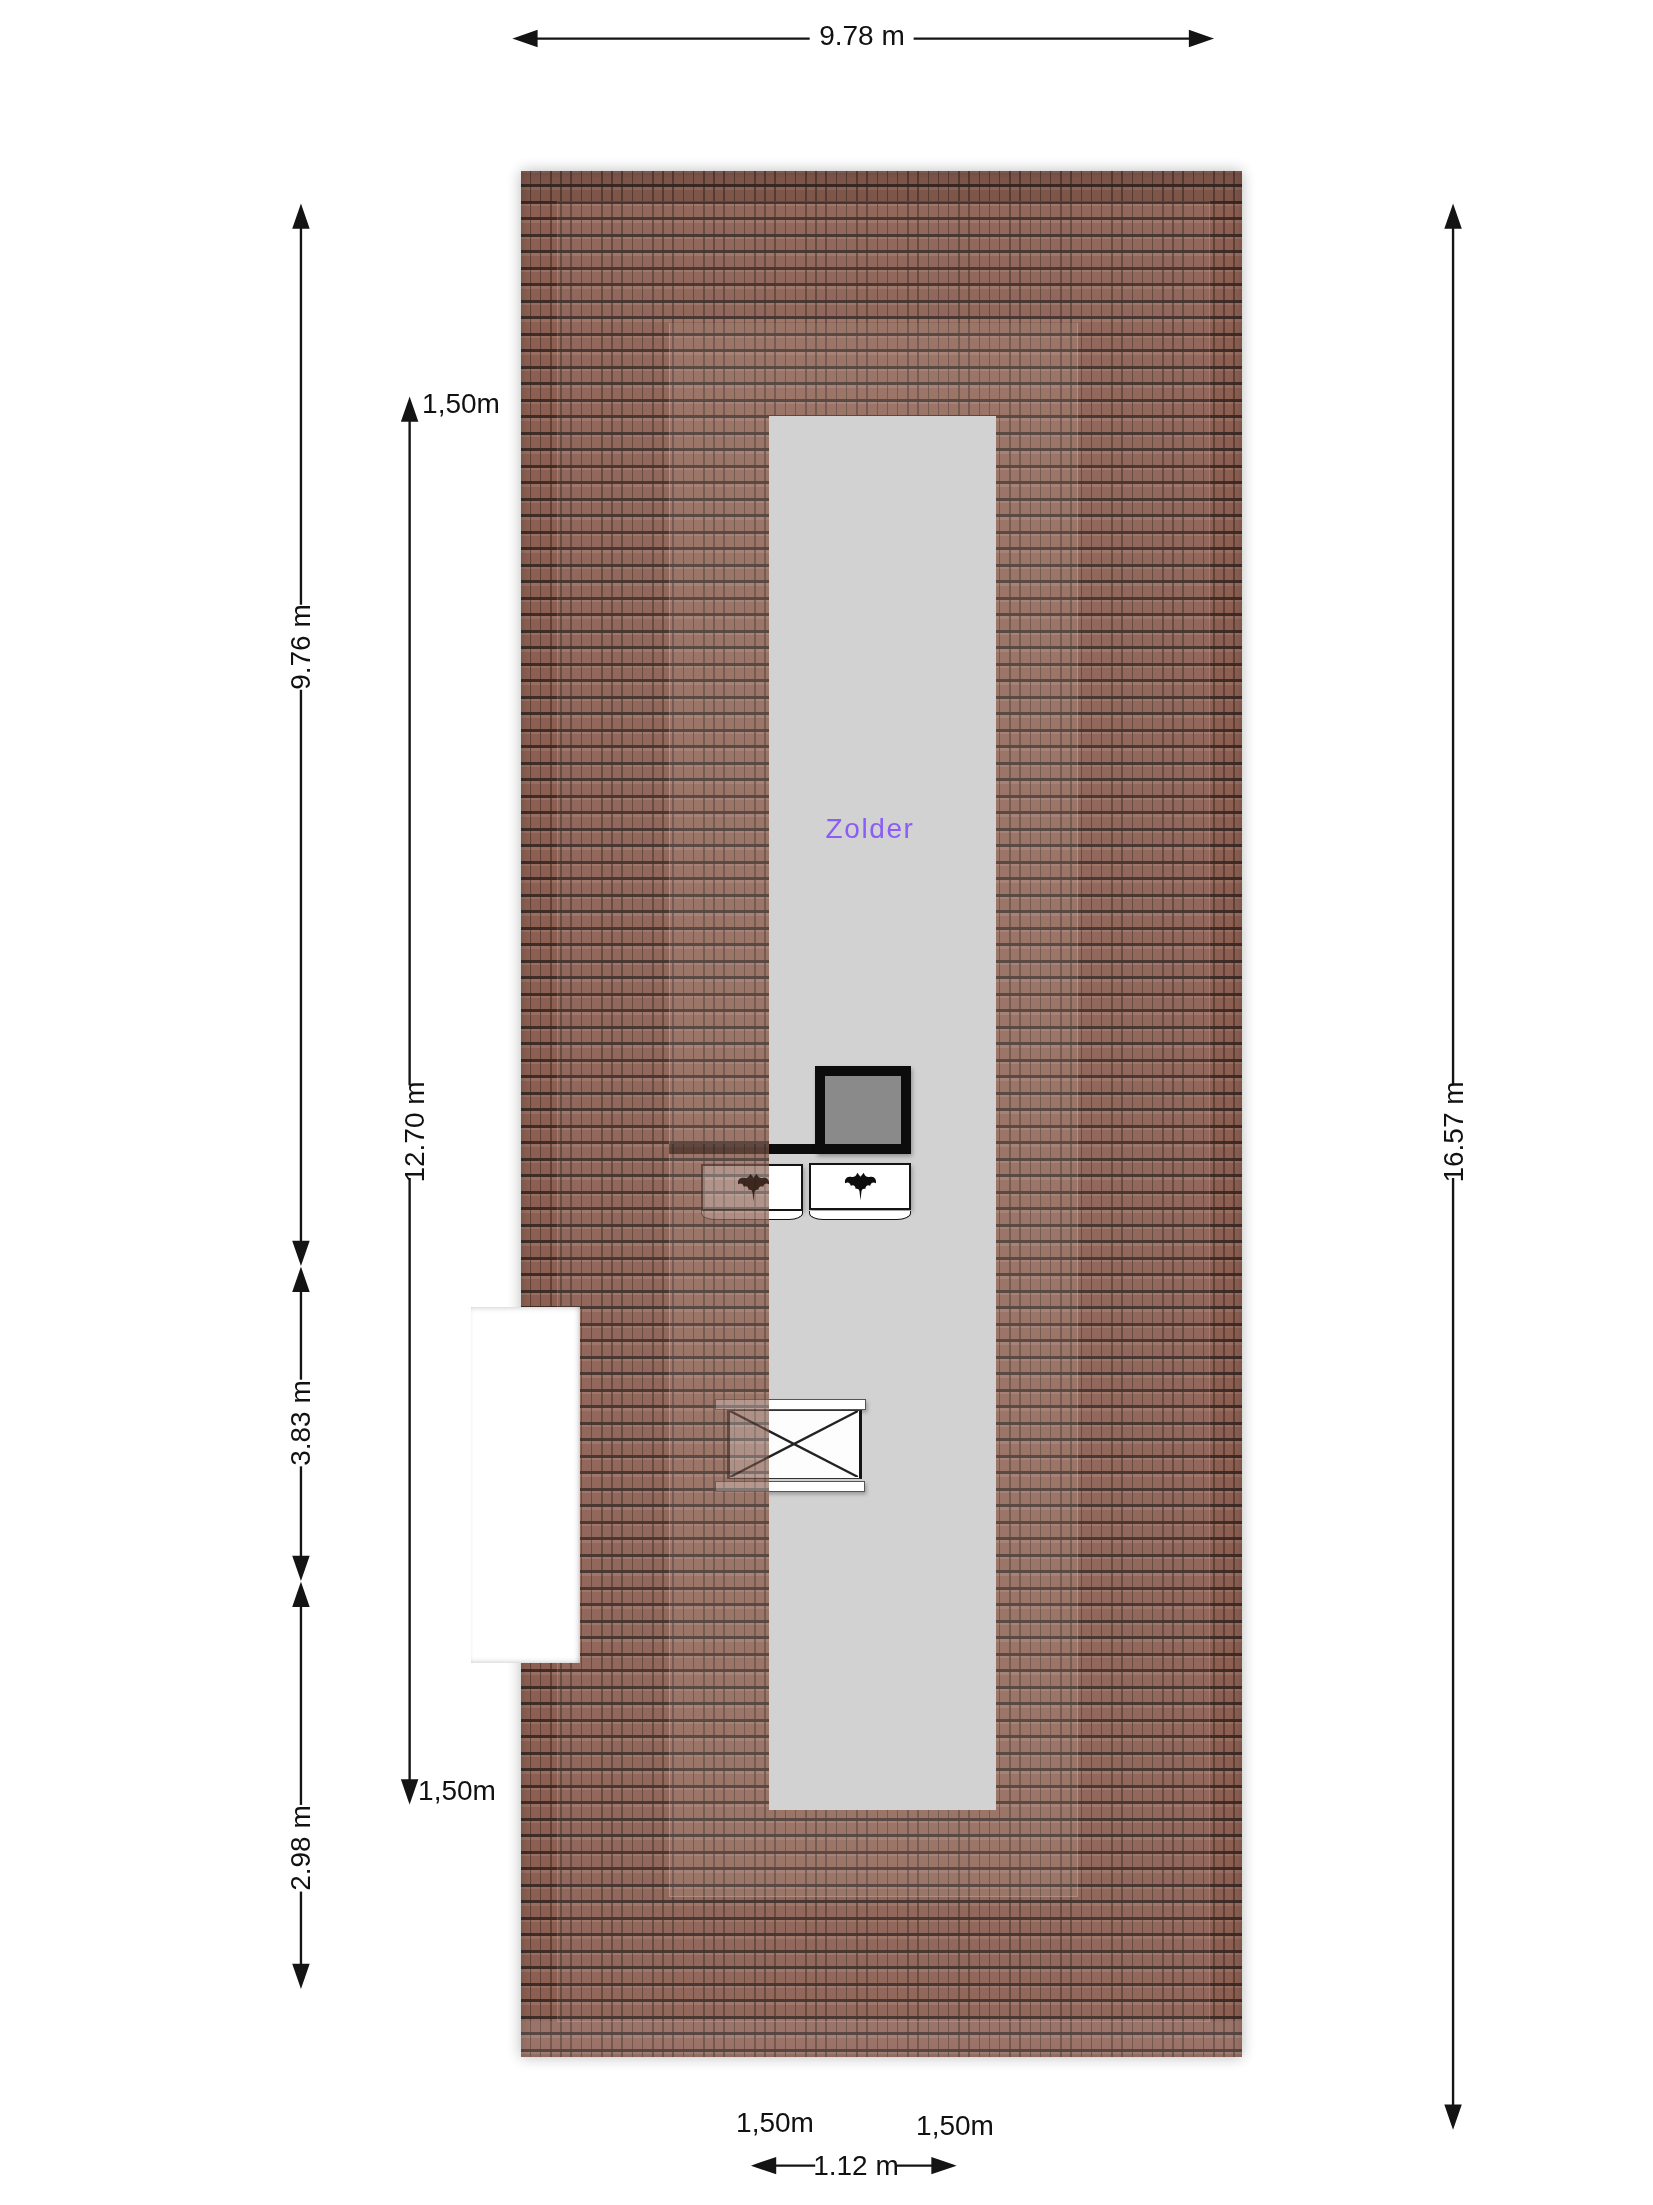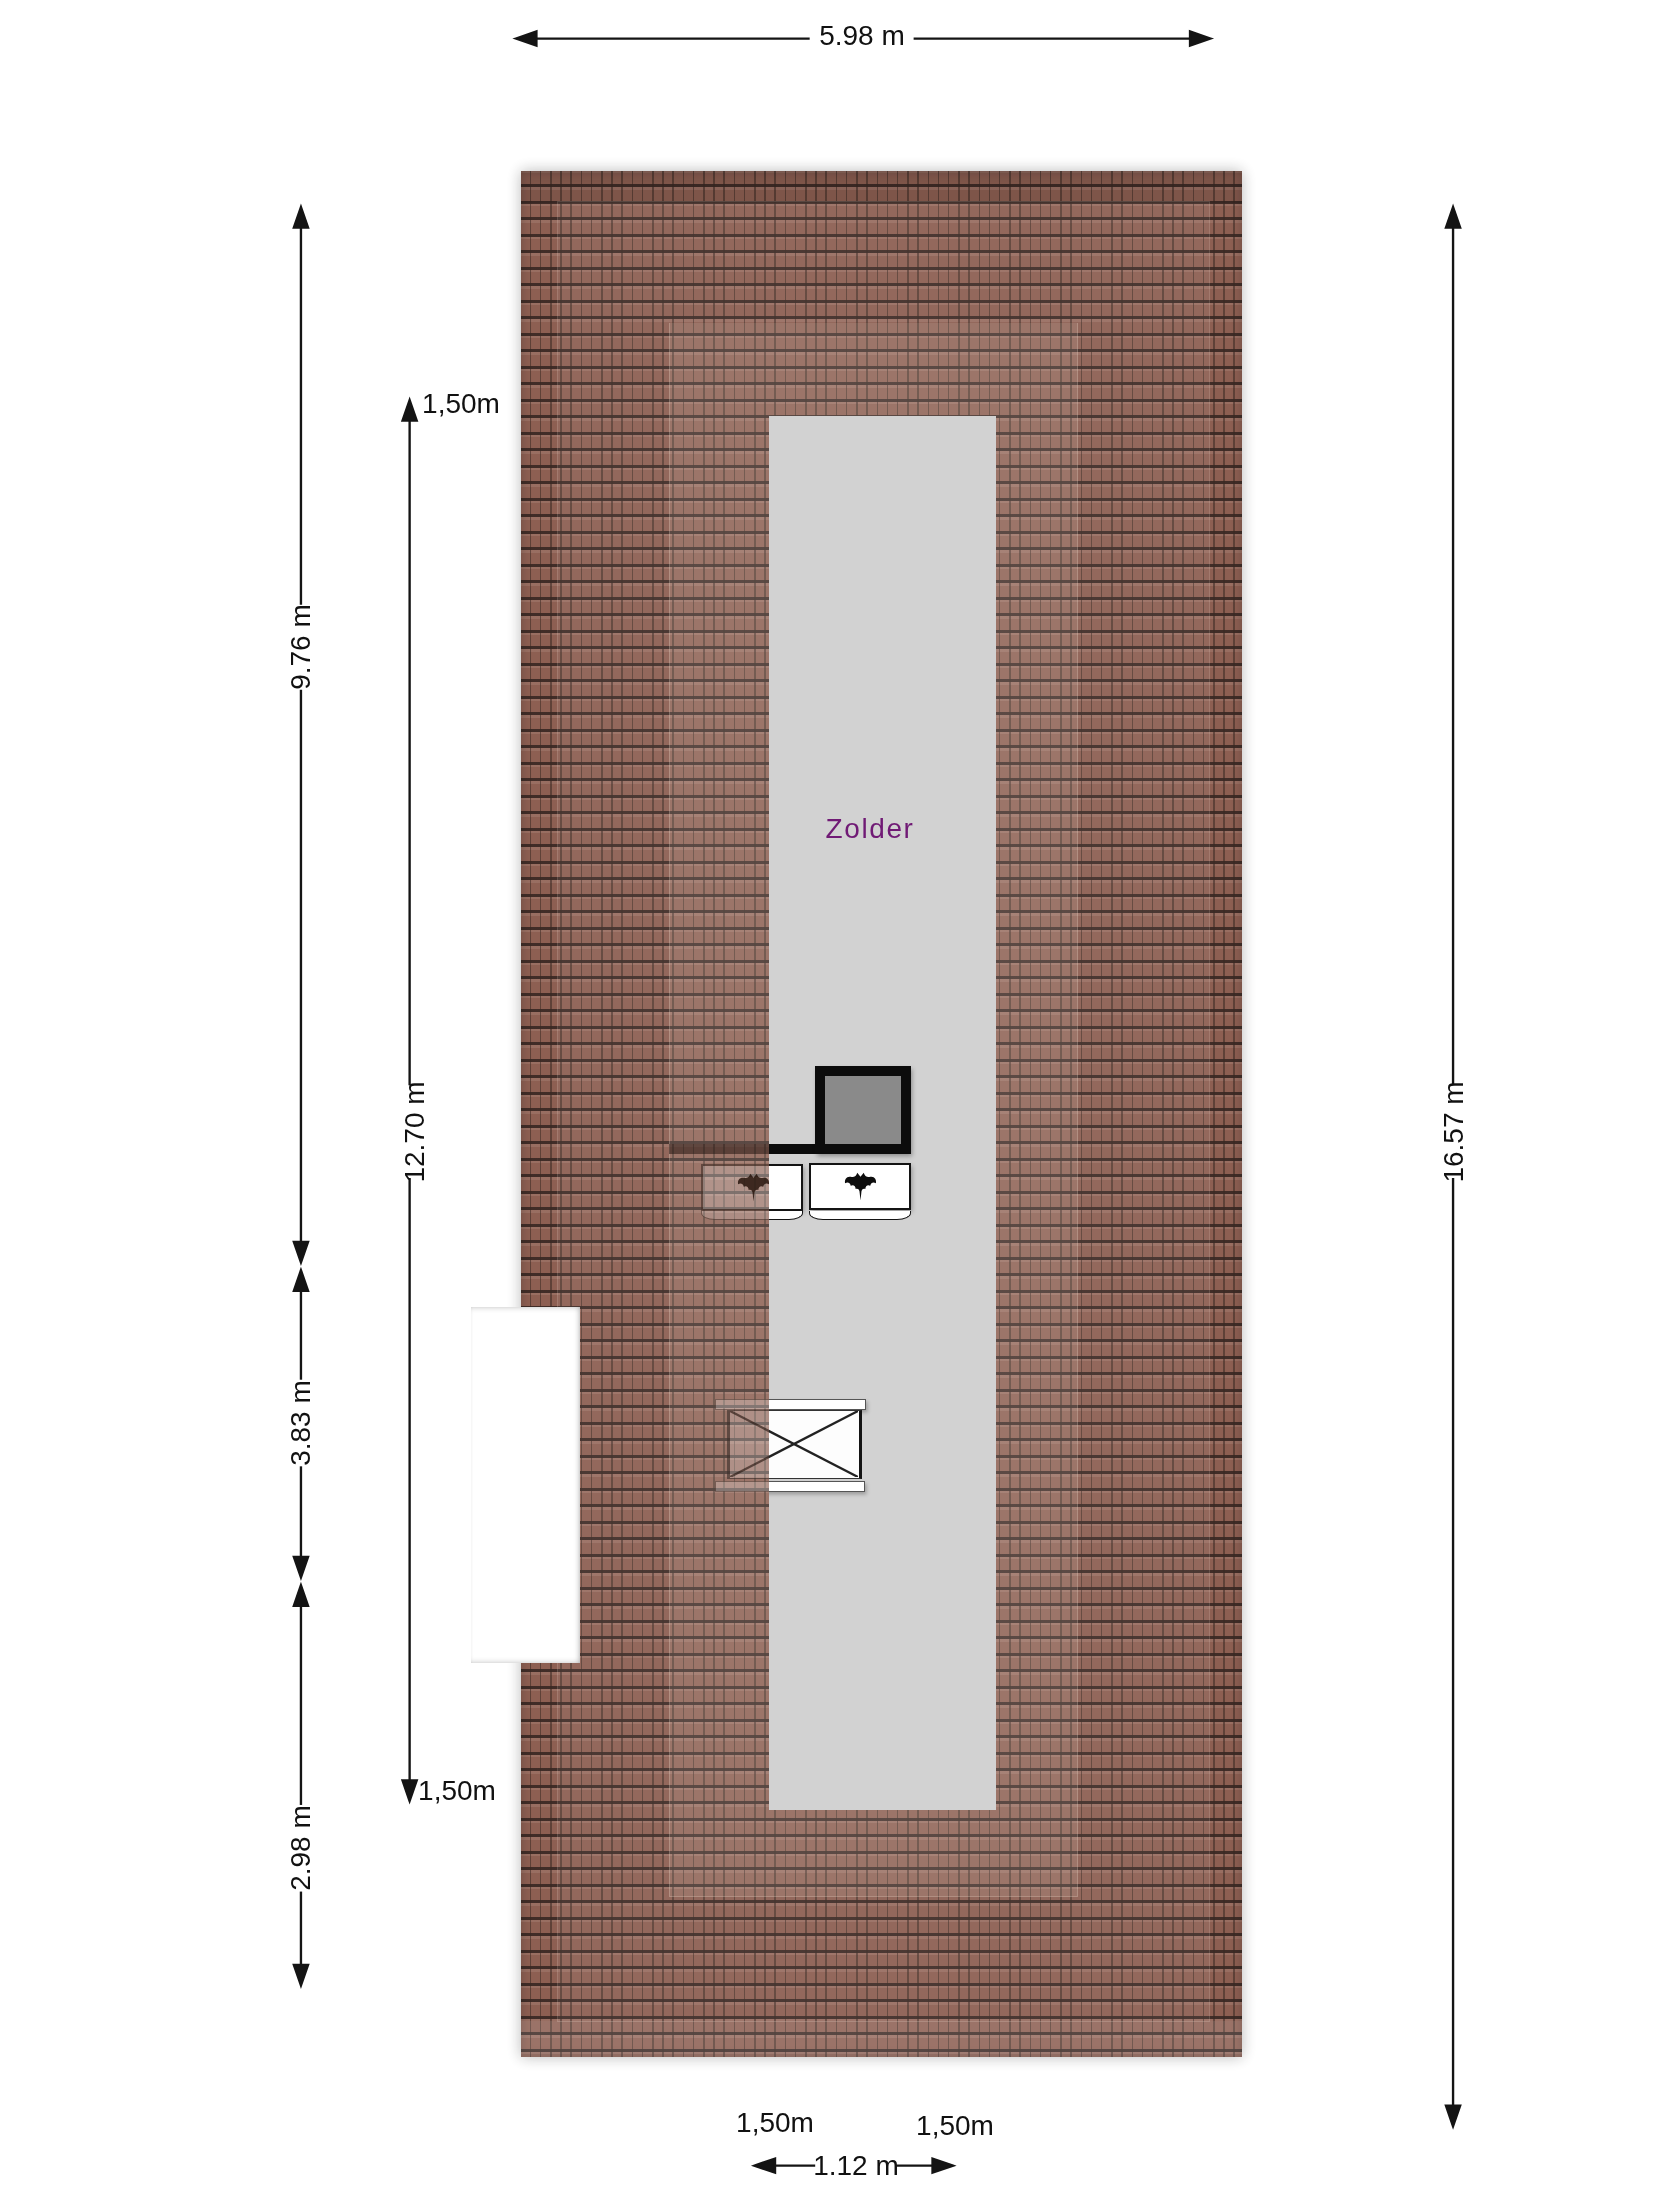--- a/index.html
+++ b/index.html
@@ -25,21 +25,21 @@
          border-right:1.6px solid rgba(255,235,220,.22);
          border-bottom:1.6px solid rgba(255,235,220,.22);}
   .ridge-strip{left:521px;top:171px;width:721px;height:31.5px;z-index:13;background:rgba(0,0,0,.10);}
   .eave-strip{left:521px;top:2021px;width:721px;height:36px;z-index:13;background:rgba(255,255,255,.13);}
   .notch{left:471px;top:1307px;width:109px;height:356px;z-index:30;background:#ffffff;
          box-shadow:inset -3.9px 0 5.5px -2.4px rgba(0,0,0,.20), inset 0 3.9px 5.5px -2.4px rgba(0,0,0,.14), inset 0 -3.9px 5.5px -2.4px rgba(0,0,0,.14);}
 
   
   .room{left:769px;top:416px;width:227px;height:1394px;z-index:20;background:#d2d2d2;}
   .room-label{z-index:40;left:870px;top:829px;transform:translate(-50%,-50%);
-              font-size:28px;color:#701a75;letter-spacing:1.6px;white-space:nowrap;}
+              font-size:28px;color:#8b5cf6;letter-spacing:1.6px;white-space:nowrap;}
 
   
   .obj-wrap-ghost{left:0;top:0;width:769px;height:2205px;overflow:hidden;z-index:14;}
   .obj-wrap-room{left:769px;top:416px;width:227px;height:1394px;overflow:hidden;z-index:22;}
   .obj-offset{position:absolute;left:-769px;top:-416px;width:1654px;height:2205px;}
 
   .chimney{left:815px;top:1066px;width:96px;height:88px;background:#8a8a8a;
            border:10.2px solid #0c0c0c;box-sizing:border-box;box-shadow:2.4px 3.2px 4.7px rgba(0,0,0,.35);}
   .chimney-bar{left:669px;top:1144px;width:242px;height:10.2px;background:#0c0c0c;}
 
@@ -166,21 +166,21 @@
       <polygon points="1845,263 1836,289 1854,289"></polygon>
         <polygon points="1845,2700 1836,2674 1854,2674"></polygon>
 
       <line x1="981" y1="2750" x2="1035" y2="2750"></line>
         <line x1="1138" y1="2750" x2="1187" y2="2750"></line>
       <polygon points="958,2750 984,2741 984,2759"></polygon>
         <polygon points="1210,2750 1184,2741 1184,2759"></polygon>
     </g>
   </svg>
 
-  <div class="abs dim-label" style="left:862px;top:36px;">5.98 m</div>
+  <div class="abs dim-label" style="left:862px;top:36px;">9.78 m</div>
   <div class="abs dim-label rot" style="left:301px;top:647px;">9.76 m</div>
   <div class="abs dim-label rot" style="left:301px;top:1423px;">3.83 m</div>
   <div class="abs dim-label rot" style="left:301px;top:1848px;">2.98 m</div>
   <div class="abs dim-label rot" style="left:415px;top:1132px;">12.70 m</div>
   <div class="abs dim-label" style="left:461px;top:404px;">1,50m</div>
   <div class="abs dim-label" style="left:457px;top:1791px;">1,50m</div>
   <div class="abs dim-label rot" style="left:1454px;top:1132px;">16.57 m</div>
   <div class="abs dim-label" style="left:775px;top:2123px;">1,50m</div>
   <div class="abs dim-label" style="left:955px;top:2126px;">1,50m</div>
   <div class="abs dim-label" style="left:856px;top:2166px;">1.12 m</div>

